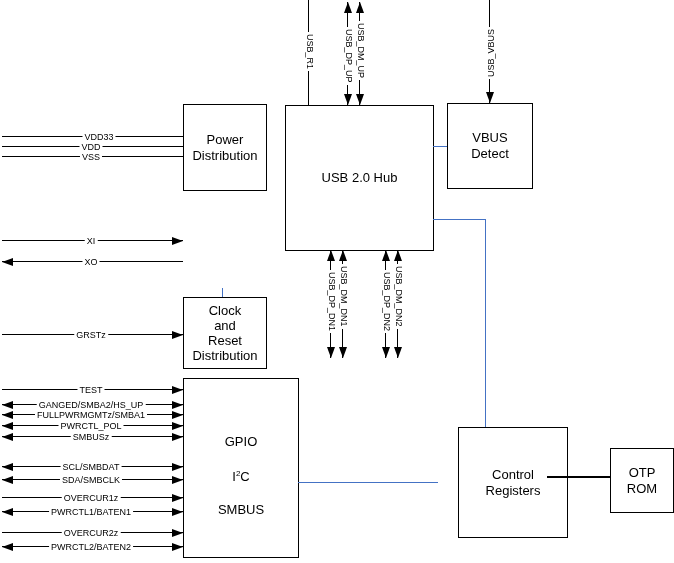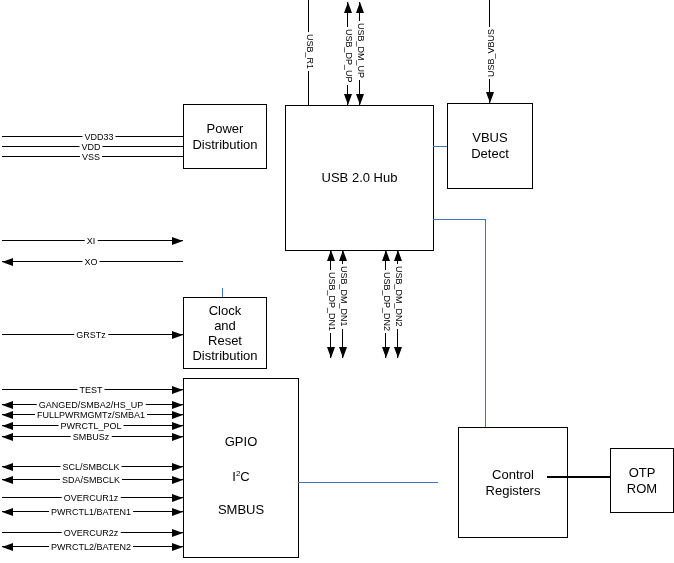--- a/index.html
+++ b/index.html
@@ -6,21 +6,21 @@
   #stage{
     position:relative;width:674px;height:563px;background:#fff;overflow:hidden;
     font-family:"Liberation Sans", sans-serif;color:#000;
   }
   .block{
     position:absolute;box-sizing:border-box;background:#fff;border:1.5px solid #000;
     display:flex;align-items:center;justify-content:center;text-align:center;
     font-size:13px;line-height:16px;
   }
   .blabel{white-space:pre-line;}
-  #b-power{left:183px;top:104px;width:84px;height:65px;}
+  #b-power{left:183px;top:104px;width:84px;height:87px;}
   #b-osc{left:183px;top:209px;width:80px;height:80px;}
   #b-clock{left:183px;top:297px;width:84px;height:72px;line-height:15px;}
   #b-gpio{left:183px;top:378px;width:116px;height:180px;text-align:center;}
   #b-hub{left:285px;top:105px;width:149px;height:146px;}
   #b-vbus{left:447px;top:103px;width:86px;height:86px;}
   #b-ctrl{left:458px;top:427px;width:110px;height:111px;}
   #b-otp{left:610px;top:448px;width:64px;height:65px;}
   #b-gpio sup{font-size:8px;}
   .hline{position:absolute;height:1px;background:#000;}
   .vline{position:absolute;width:1px;background:#000;}
@@ -112,21 +112,21 @@
     <div class="arr r" style="left: 172px; top: 421.5px;"></div>
     <div class="arr l" style="left: 2px; top: 421.5px;"></div>
     <div class="slabel" style="left: 91px; top: 425.5px;">PWRCTL_POL</div>
     <div class="hline" style="left: 2px; top: 436px; width: 181px;"></div>
     <div class="arr r" style="left: 172px; top: 432.5px;"></div>
     <div class="arr l" style="left: 2px; top: 432.5px;"></div>
     <div class="slabel" style="left: 91px; top: 436.5px;">SMBUSz</div>
     <div class="hline" style="left: 2px; top: 466px; width: 181px;"></div>
     <div class="arr r" style="left: 172px; top: 462.5px;"></div>
     <div class="arr l" style="left: 2px; top: 462.5px;"></div>
-    <div class="slabel" style="left: 91px; top: 466.5px;">SCL/SMBCLK</div>
+    <div class="slabel" style="left: 91px; top: 466.5px;">SCL/SMBDAT</div>
     <div class="hline" style="left: 2px; top: 479px; width: 181px;"></div>
     <div class="arr r" style="left: 172px; top: 475.5px;"></div>
     <div class="arr l" style="left: 2px; top: 475.5px;"></div>
     <div class="slabel" style="left: 91px; top: 479.5px;">SDA/SMBCLK</div>
     <div class="hline" style="left: 2px; top: 497px; width: 181px;"></div>
     <div class="arr r" style="left: 172px; top: 493.5px;"></div>
     <div class="slabel" style="left: 91px; top: 497.5px;">OVERCUR1z</div>
     <div class="hline" style="left: 2px; top: 511px; width: 181px;"></div>
     <div class="arr r" style="left: 172px; top: 507.5px;"></div>
     <div class="arr l" style="left: 2px; top: 507.5px;"></div>

